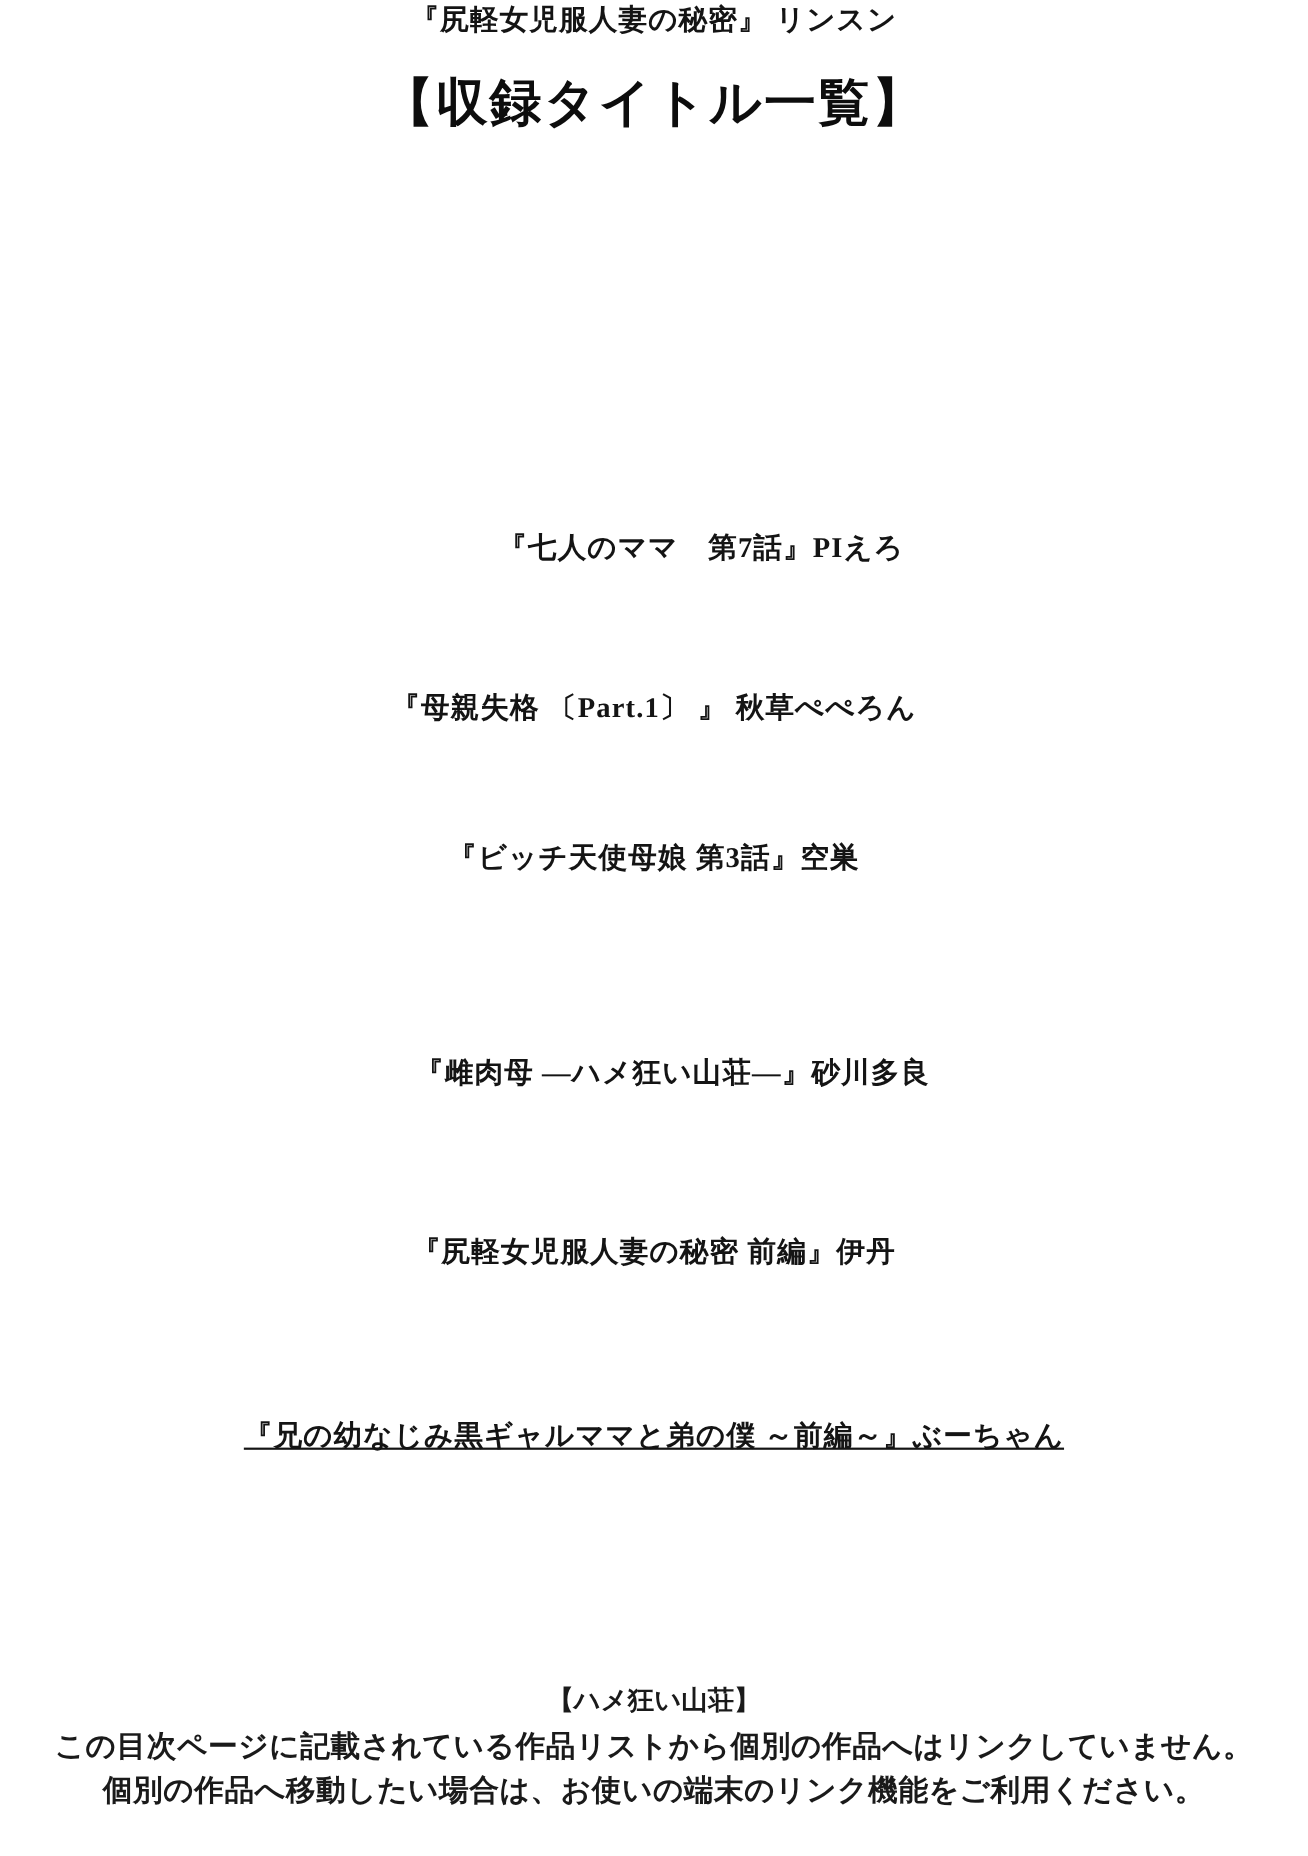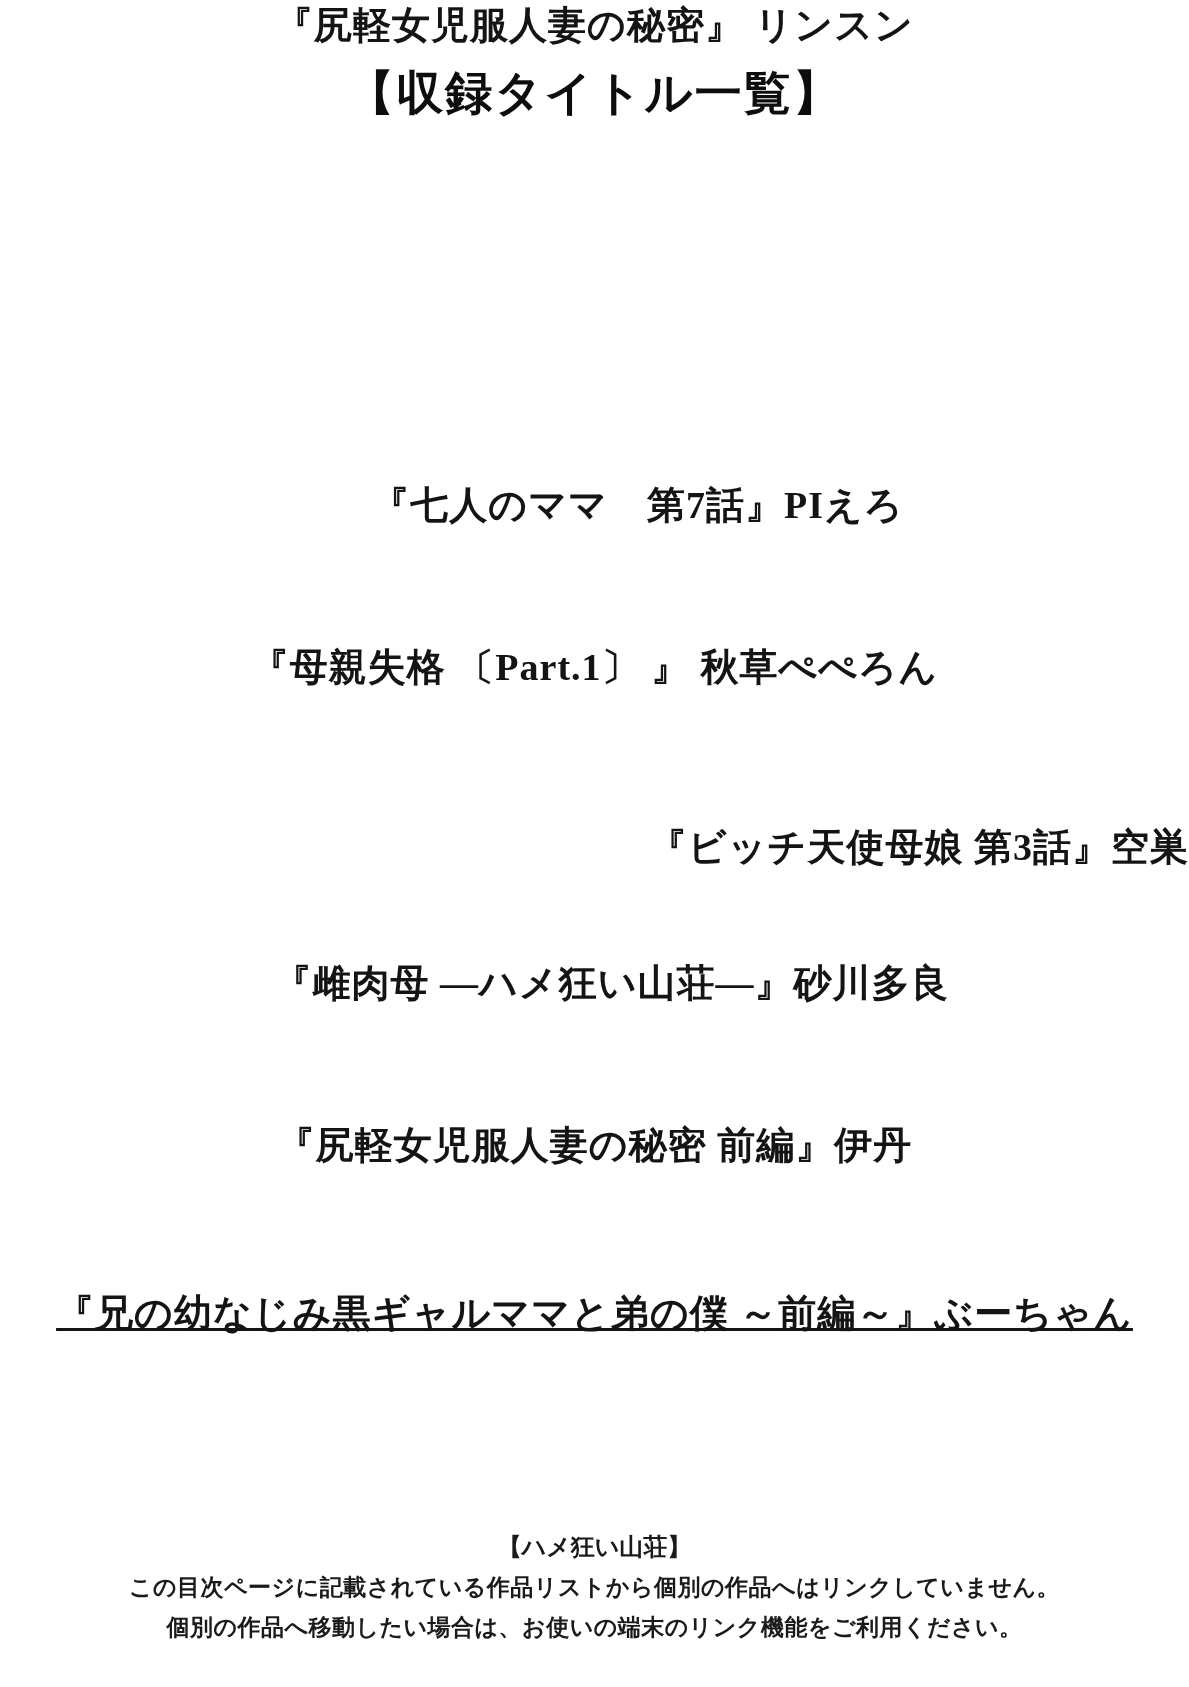--- a/index.html
+++ b/index.html
@@ -26,49 +26,49 @@
     font-weight: bold;
     letter-spacing: 2px;
     color: #0d0d0d;
     font-family: Liberation Mono, monospace;
   }
   .toc-entry {
     position: absolute;
     left: 0;
     width: 100%;
     text-align: center;
-    font-size: 38px;
+    font-size: 26px;
     font-weight: bold;
     letter-spacing: 1px;
     white-space: nowrap;
     color: #141414;
   }
   .toc-entry:nth-of-type(1) { top: 297px; }
   .toc-entry:nth-of-type(2) { top: 480px; margin-left: 43px; }
-  .toc-entry:nth-of-type(3) { top: 626px; margin-top: 16px; }
-  .toc-entry:nth-of-type(4) { top: 822px; text-align: right; }
+  .toc-entry:nth-of-type(3) { top: 626px; }
+  .toc-entry:nth-of-type(4) { top: 762px; }
   .toc-entry:nth-of-type(5) { top: 958px; margin-left: 17px; }
   .toc-entry:nth-of-type(6) { top: 1120px; }
   .toc-entry:nth-of-type(7) { top: 1288px; text-decoration: underline; }
   .notice {
     position: absolute;
     top: 1527px;
     left: 0;
     width: 100%;
     text-align: center;
     font-family: "Liberation Sans", "DejaVu Sans", sans-serif;
     font-weight: 600;
     color: #1a1a1a;
   }
   .notice-heading {
     font-size: 24px;
     line-height: 40px;
   }
   .notice-line {
-    font-size: 23px;
+    font-size: 27px;
     line-height: 40px;
     letter-spacing: 0.5px;
     white-space: nowrap;
   }
 </style>
 </head>
 <body>
 
 <div class="page">
 

